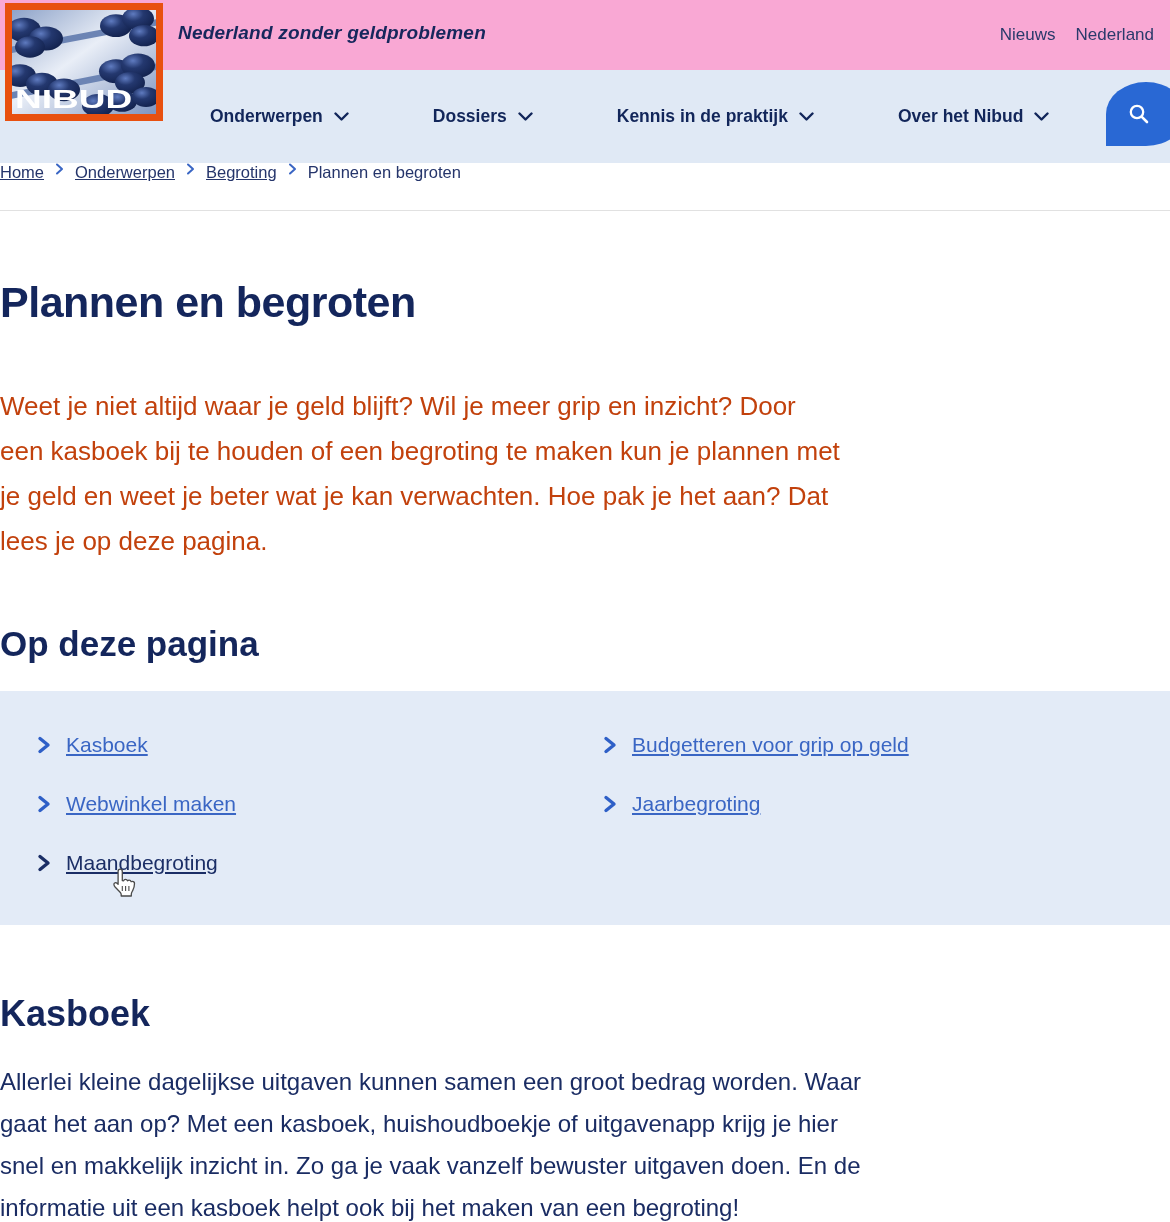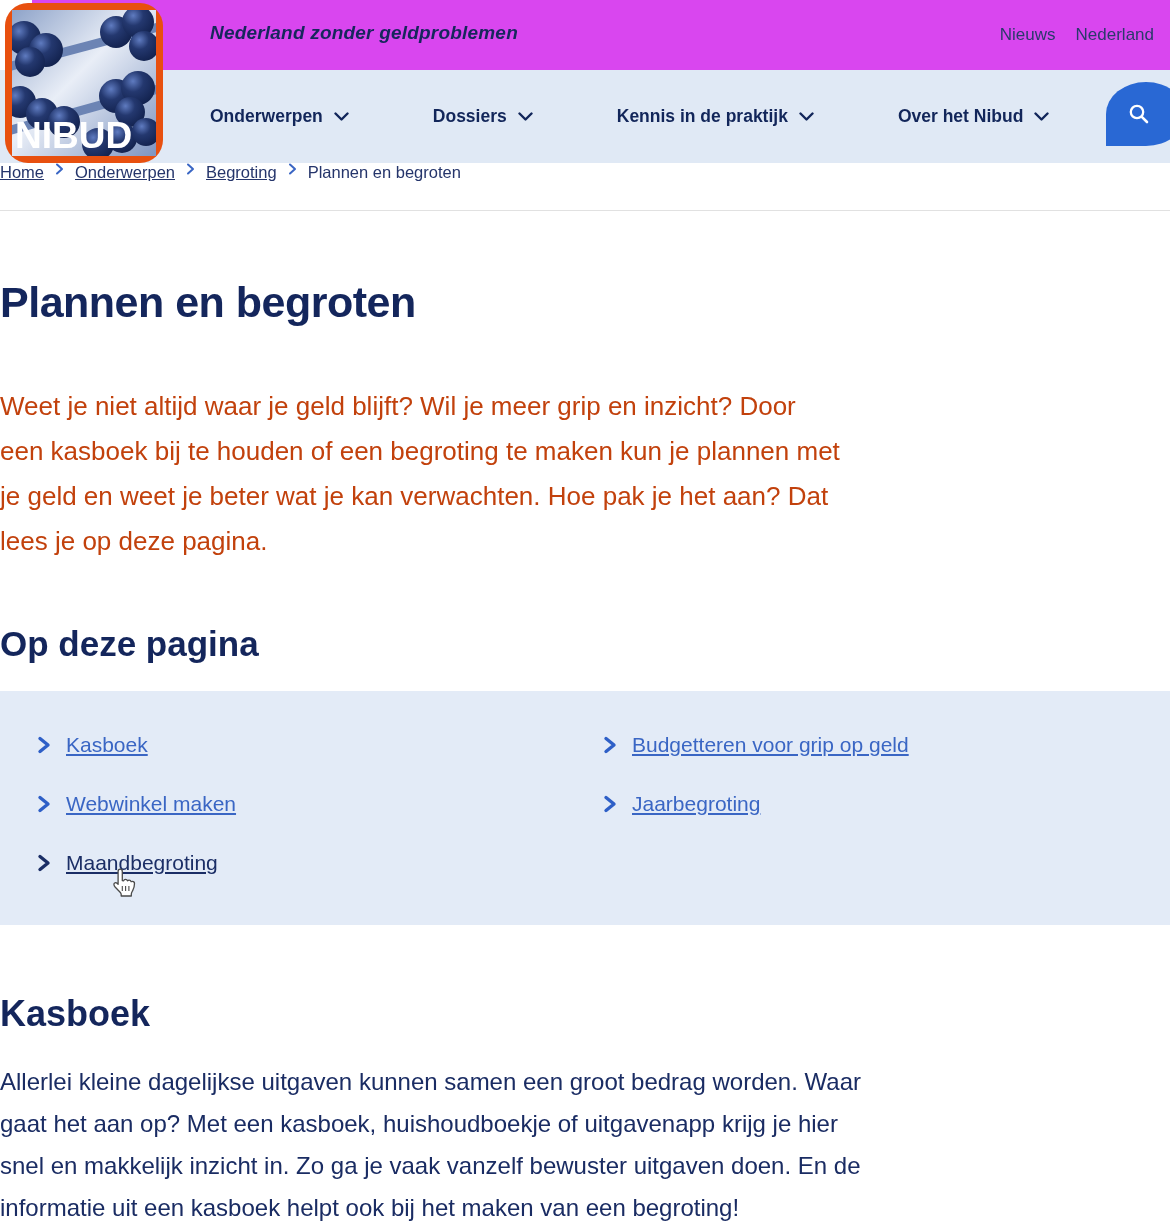--- a/index.html
+++ b/index.html
@@ -7,21 +7,21 @@
   body {
     width: 1170px; height: 1222px;
     margin: 0 auto;
     position: relative;
     overflow: hidden;
     font-family: "Liberation Sans", sans-serif;
     color: #1a2c63;
   }
 
   
-  .header-top { position: relative; height: 70px; background: #d946ef; margin-left: 32px; }
+  .header-top { position: relative; height: 70px; background: #f9a8d4; }
   .tagline {
     position: absolute; left: 178px; top: 22px;
     font-size: 19px; font-weight: bold; font-style: italic;
     color: #16275c; letter-spacing: 0.2px;
   }
   .top-links {
     position: absolute; right: 16px; top: 25px;
     display: flex; gap: 20px;
   }
   .top-links a {
@@ -46,23 +46,23 @@
     background: #2968d4;
     border-radius: 50% 50% 50% 0;
     display: flex; align-items: center; justify-content: center;
     padding-right: 14px;
     cursor: pointer;
   }
 
   
   .logo {
     position: absolute; left: 5px; top: 3px;
-    width: 158px; height: 160px;
+    width: 158px; height: 118px;
     background: #e8500f; padding: 7px;
-    z-index: 5; cursor: pointer; border-radius: 23px;
+    z-index: 5; cursor: pointer;
   }
   .logo-inner { width: 100%; height: 100%; position: relative; overflow: hidden; }
   .logo-inner svg { display: block; width: 100%; height: 100%; }
 
   
   .breadcrumb {
     height: 48px; display: flex; align-items: flex-start;
     border-bottom: 1px solid #e1e1e1;
     font-size: 16.5px;
   }

